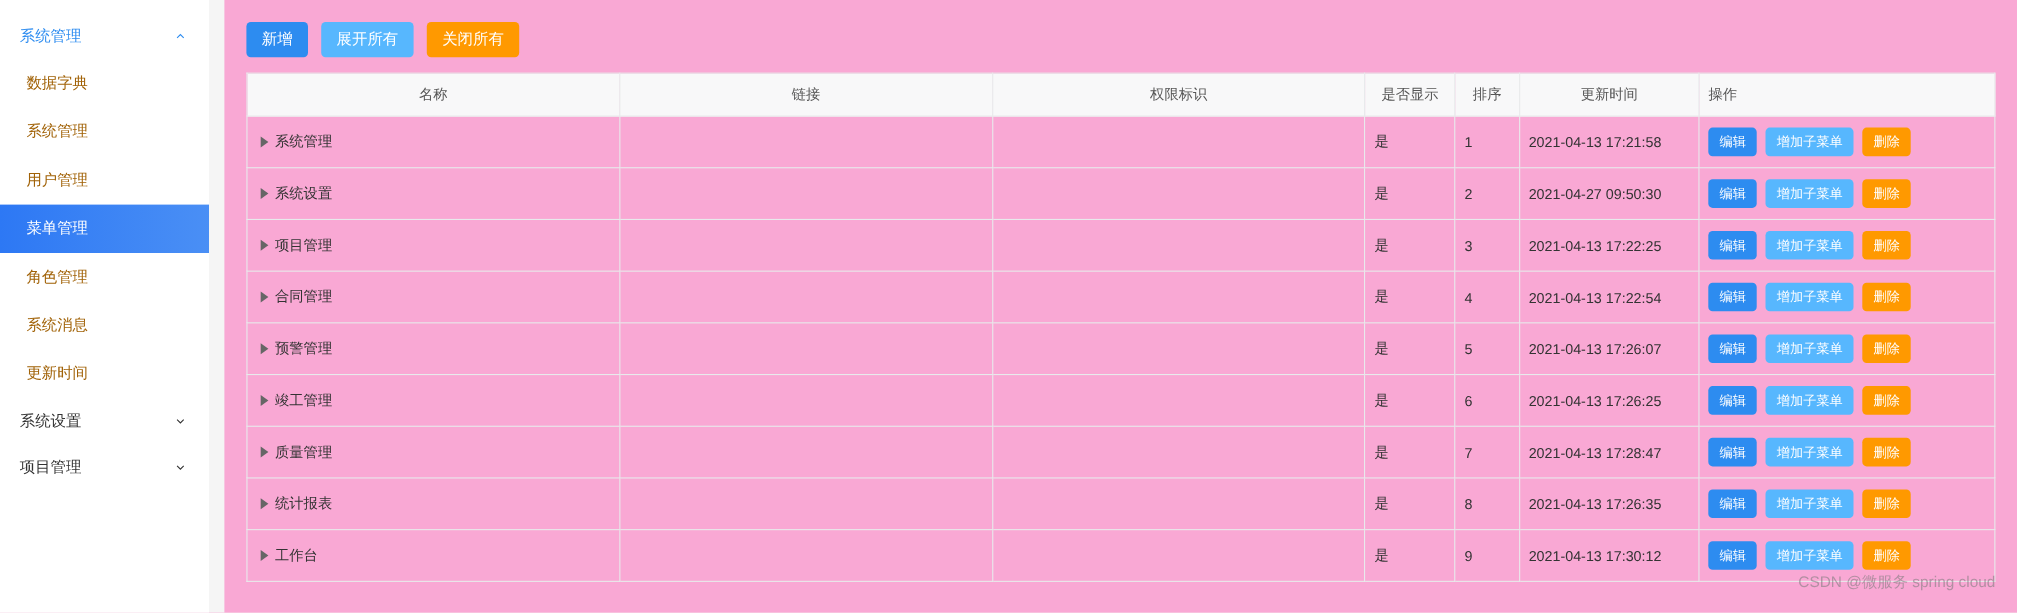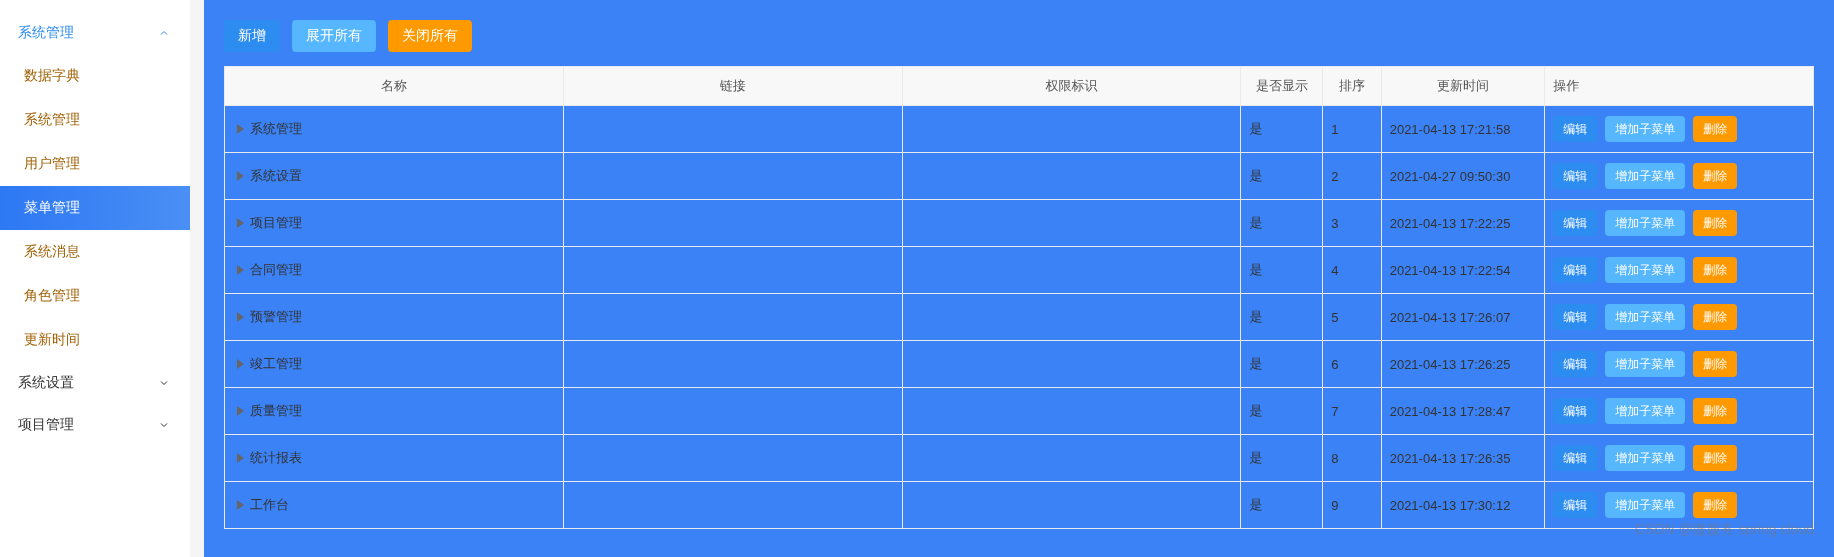--- a/index.html
+++ b/index.html
@@ -41,21 +41,21 @@
     }
     .sidebar-item.active {
       background: linear-gradient(90deg, #2d78f4, #4a8ff5);
       color: #fff;
     }
     .chevron { width: 16px; display: inline-flex; justify-content: center; }
     .chevron svg { width: 12px; height: 12px; }
     .main {
       flex: 1;
       padding: 20px;
-      background: #3b82f6;
+      background: #f9a8d4;
       margin-left: 14px;
       overflow: hidden;
     }
     .toolbar {
       display: flex;
       gap: 12px;
       margin-bottom: 14px;
     }
     .btn {
       display: inline-flex;
@@ -144,24 +144,24 @@
     <div class="sidebar-item">
       <span>系统管理</span>
     </div>
     <div class="sidebar-item">
       <span>用户管理</span>
     </div>
     <div class="sidebar-item active">
       <span>菜单管理</span>
     </div>
     <div class="sidebar-item">
+      <span>角色管理</span>
+    </div>
+    <div class="sidebar-item">
       <span>系统消息</span>
-    </div>
-    <div class="sidebar-item">
-      <span>角色管理</span>
     </div>
     <div class="sidebar-item">
       <span>更新时间</span>
     </div>
     <div class="sidebar-group">
       <span>系统设置</span>
       <span class="chevron">
         <svg viewBox="0 0 24 24" fill="none" stroke="currentColor" stroke-width="2">
           <polyline points="6 9 12 15 18 9"></polyline>
         </svg>

